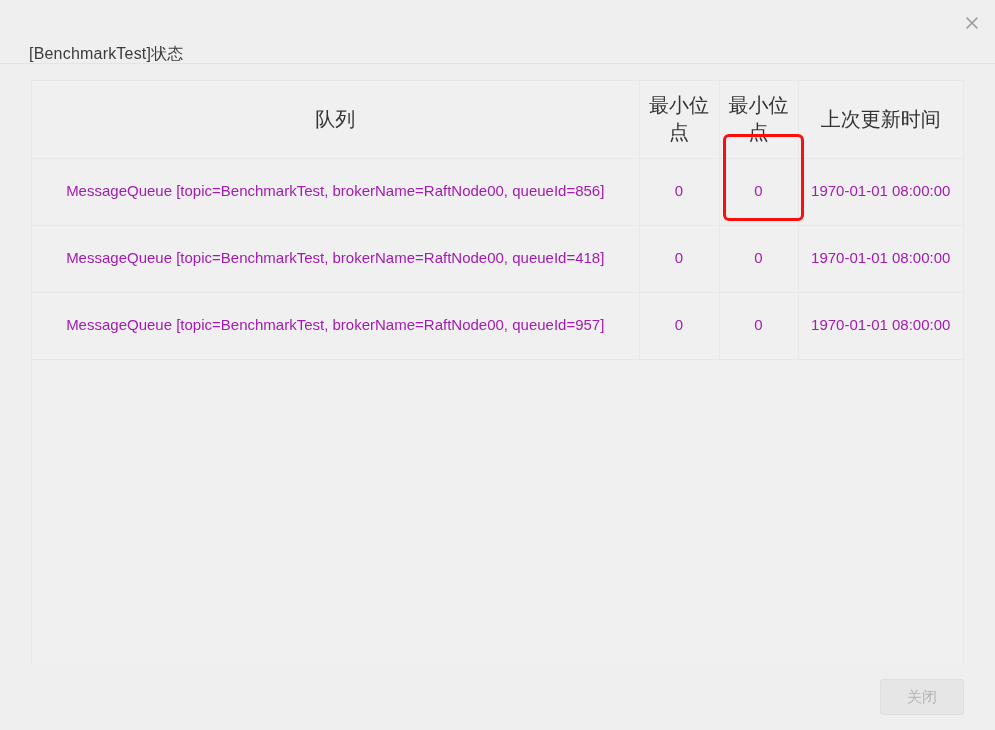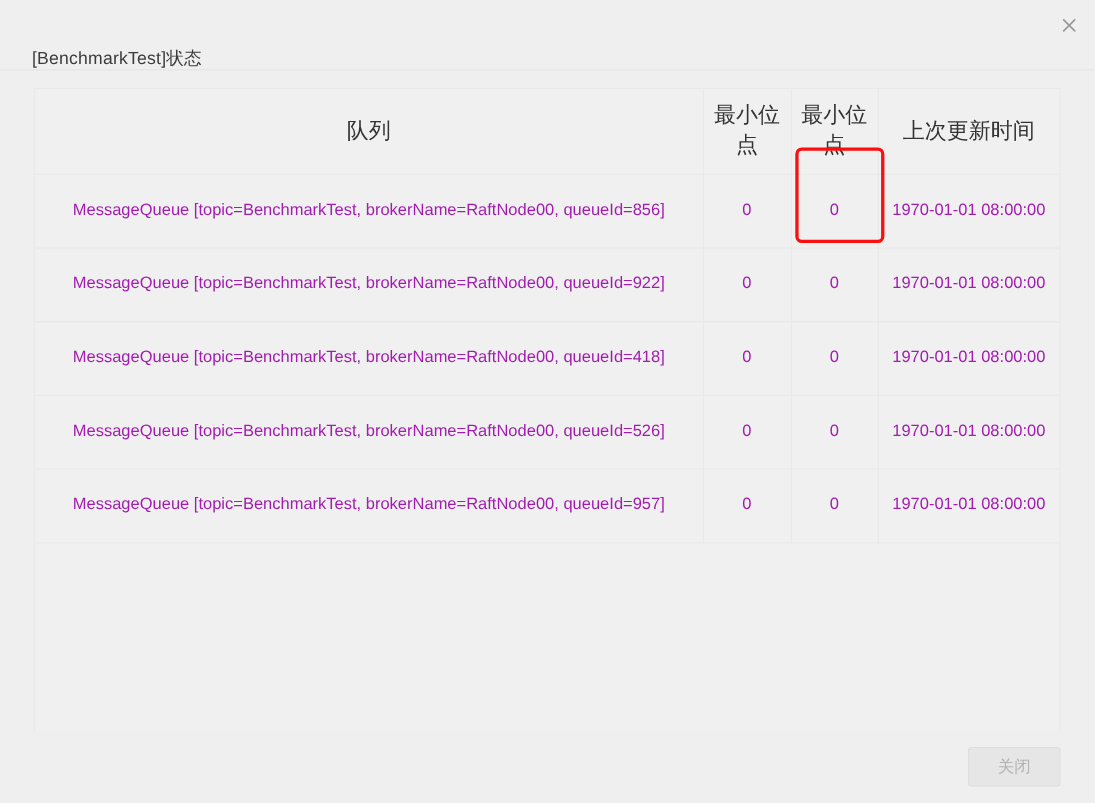--- a/index.html
+++ b/index.html
@@ -169,33 +169,21 @@
           </tr>
         </thead>
         <tbody>
             <tr>
               <td class="c-queue">MessageQueue [topic=BenchmarkTest, brokerName=RaftNode00, queueId=856]</td>
               <td class="c-num">0</td>
               <td class="c-num">0</td>
               <td class="c-time">1970-01-01 08:00:00</td>
             </tr>
             <tr>
-              <td class="c-queue">MessageQueue [topic=BenchmarkTest, brokerName=RaftNode00, queueId=922]</td>
-              <td class="c-num">0</td>
-              <td class="c-num">0</td>
-              <td class="c-time">1970-01-01 08:00:00</td>
-            </tr>
-            <tr>
               <td class="c-queue">MessageQueue [topic=BenchmarkTest, brokerName=RaftNode00, queueId=418]</td>
-              <td class="c-num">0</td>
-              <td class="c-num">0</td>
-              <td class="c-time">1970-01-01 08:00:00</td>
-            </tr>
-            <tr>
-              <td class="c-queue">MessageQueue [topic=BenchmarkTest, brokerName=RaftNode00, queueId=526]</td>
               <td class="c-num">0</td>
               <td class="c-num">0</td>
               <td class="c-time">1970-01-01 08:00:00</td>
             </tr>
             <tr>
               <td class="c-queue">MessageQueue [topic=BenchmarkTest, brokerName=RaftNode00, queueId=957]</td>
               <td class="c-num">0</td>
               <td class="c-num">0</td>
               <td class="c-time">1970-01-01 08:00:00</td>
             </tr>

